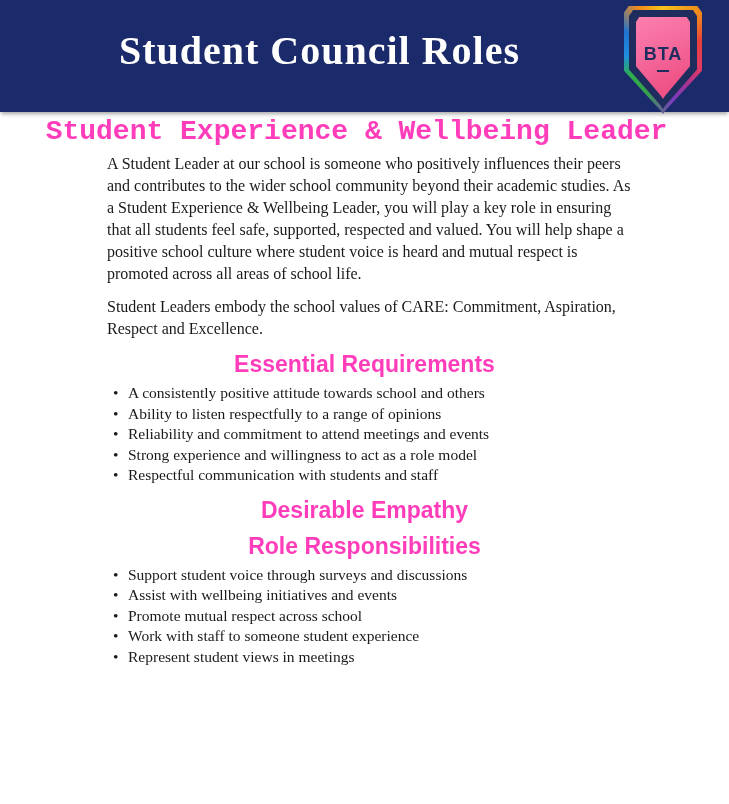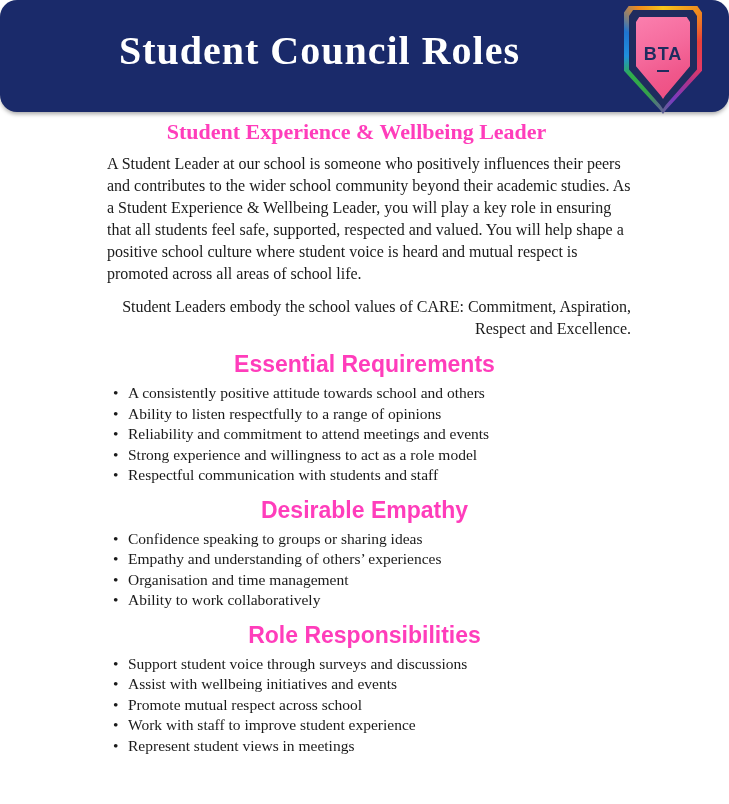--- a/index.html
+++ b/index.html
@@ -13,21 +13,20 @@
     color: #1a1a1a;
   }
 
   
   .banner {
     position: relative;
     width: 100%;
     height: 112px;
     background: #1a2a6a;
     box-shadow: 0 3px 4px -1px rgba(0,0,0,0.35);
-    border-radius: 17px;
   }
   .banner-title {
     margin: 0;
     padding-top: 27px;
     padding-right: 90px;
     text-align: center;
     font-family: "Liberation Serif", serif;
     font-weight: bold;
     font-size: 40px;
     letter-spacing: 1px;
@@ -83,38 +82,38 @@
     background: #1f2c5e;
     margin-top: 7px;
   }
 
   
   .content { position: relative; }
 
   .role-heading {
     margin: 7px 16px 0 0;
     text-align: center;
-    font-family: Liberation Serif, serif;
+    font-family: Liberation Mono, monospace;
     font-weight: bold;
-    font-size: 22px;
+    font-size: 28px;
     line-height: 26px;
     color: #ff3dbb;
   }
   .value-line {
     margin: 9px 0 0 107px;
     font-size: 15.5px;
     line-height: 19px;
   }
   .para {
     margin: 8px 0 0 107px;
     width: 524px;
     font-size: 16px;
     line-height: 22px;
   }
-  .para + .para { margin-top: 11px; text-align: right; }
+  .para + .para { margin-top: 11px; }
 
   .section-heading {
     margin: 13px 0 0 0;
     text-align: center;
     font-family: "Liberation Sans", sans-serif;
     font-weight: bold;
     font-size: 23px;
     line-height: 23px;
     color: #ff3dbb;
   }
@@ -170,33 +169,27 @@
         <li>A consistently positive attitude towards school and others</li>
         <li>Ability to listen respectfully to a range of opinions</li>
         <li>Reliability and commitment to attend meetings and events</li>
         <li>Strong experience and willingness to act as a role model</li>
         <li>Respectful communication with students and staff</li>
       </ul>
     </section>
 
     <section>
       <h3 class="section-heading">Desirable Empathy</h3>
-      <ul class="bullets">
-        <li>Confidence speaking to groups or sharing ideas</li>
-        <li>Empathy and understanding of others’ experiences</li>
-        <li>Organisation and time management</li>
-        <li>Ability to work collaboratively</li>
-      </ul>
     </section>
 
     <section>
       <h3 class="section-heading">Role Responsibilities</h3>
       <ul class="bullets">
         <li>Support student voice through surveys and discussions</li>
         <li>Assist with wellbeing initiatives and events</li>
         <li>Promote mutual respect across school</li>
-        <li>Work with staff to improve student experience</li>
+        <li>Work with staff to someone student experience</li>
         <li>Represent student views in meetings</li>
       </ul>
     </section>
 
   </main>
 </div>
 
 </body></html>

